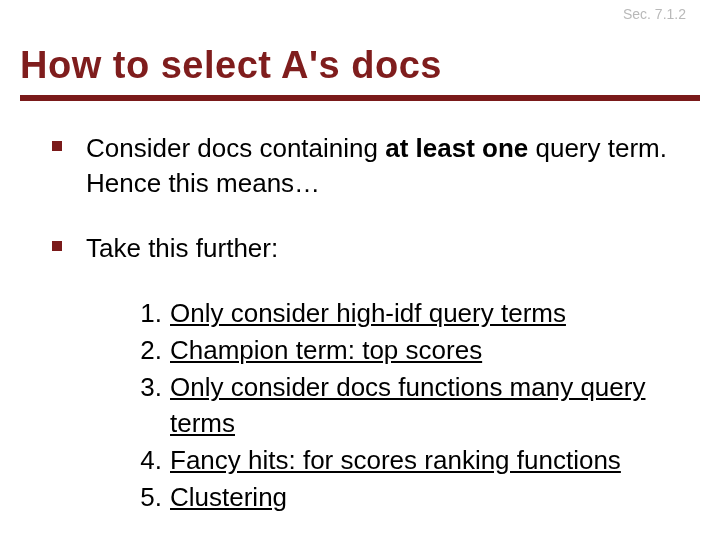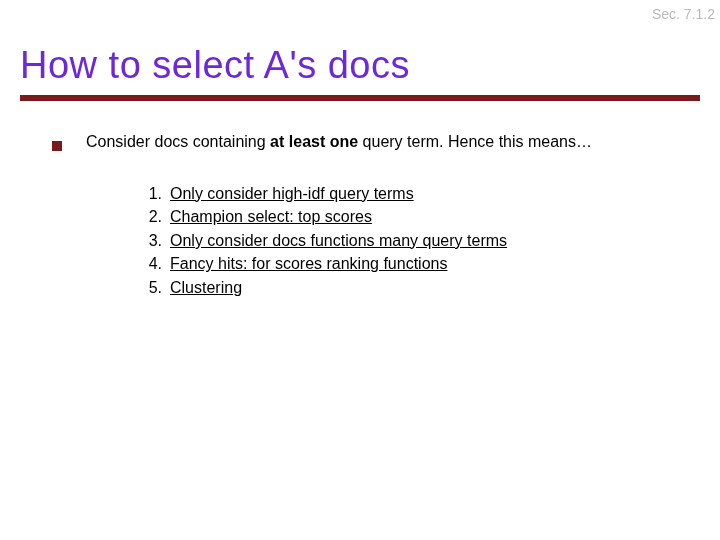--- a/index.html
+++ b/index.html
@@ -8,44 +8,44 @@
     height: 540px;
     background: #ffffff;
     font-family: Verdana, Geneva, sans-serif;
     color: #000;
     position: relative;
     overflow: hidden;
   }
   .sec-label {
     position: absolute;
     top: 6px;
-    right: 5px;
+    right: 34px;
     font-size: 14px;
     color: #b9b9b9;
     font-family: Verdana, sans-serif;
   }
   .title-wrap {
     padding: 44px 20px 0 20px;
   }
   .title {
     font-size: 38px;
-    font-weight: 400;
-    color: #6d28d9;
+    font-weight: 700;
+    color: #7f1d1d;
     font-family: Verdana, sans-serif;
     letter-spacing: 0.5px;
   }
   .rule {
     margin-top: 8px;
     height: 6px;
     background: #7a1a1a;
     width: 100%;
   }
   .content {
     padding: 30px 30px 0 30px;
-    font-size: 16px;
+    font-size: 26px;
     line-height: 1.35;
   }
   .bullet-row {
     display: flex;
     align-items: flex-start;
     margin-bottom: 30px;
   }
   .bullet-row:last-of-type { margin-bottom: 8px; }
   .sq {
     width: 10px;
@@ -87,29 +87,35 @@
 
 <div class="content">
 
   <div class="bullet-row">
     <div class="sq"></div>
     <div class="bullet-text">
       <span>Consider docs containing </span><span class="bold">at least one</span><span> query term. Hence this means…</span>
     </div>
   </div>
 
+  <div class="bullet-row">
+    <div class="sq"></div>
+    <div class="bullet-text">
+      <span>Take this further:</span><span class="bold"></span><span></span>
+    </div>
+  </div>
 
   <div class="numlist">
     <div class="numitem">
       <div class="num">1.</div>
       <div class="txt">Only consider high-idf query terms</div>
     </div>
     <div class="numitem">
       <div class="num">2.</div>
-      <div class="txt">Champion select: top scores</div>
+      <div class="txt">Champion term: top scores</div>
     </div>
     <div class="numitem">
       <div class="num">3.</div>
       <div class="txt">Only consider docs functions many query terms</div>
     </div>
     <div class="numitem">
       <div class="num">4.</div>
       <div class="txt">Fancy hits: for scores ranking functions</div>
     </div>
     <div class="numitem">

